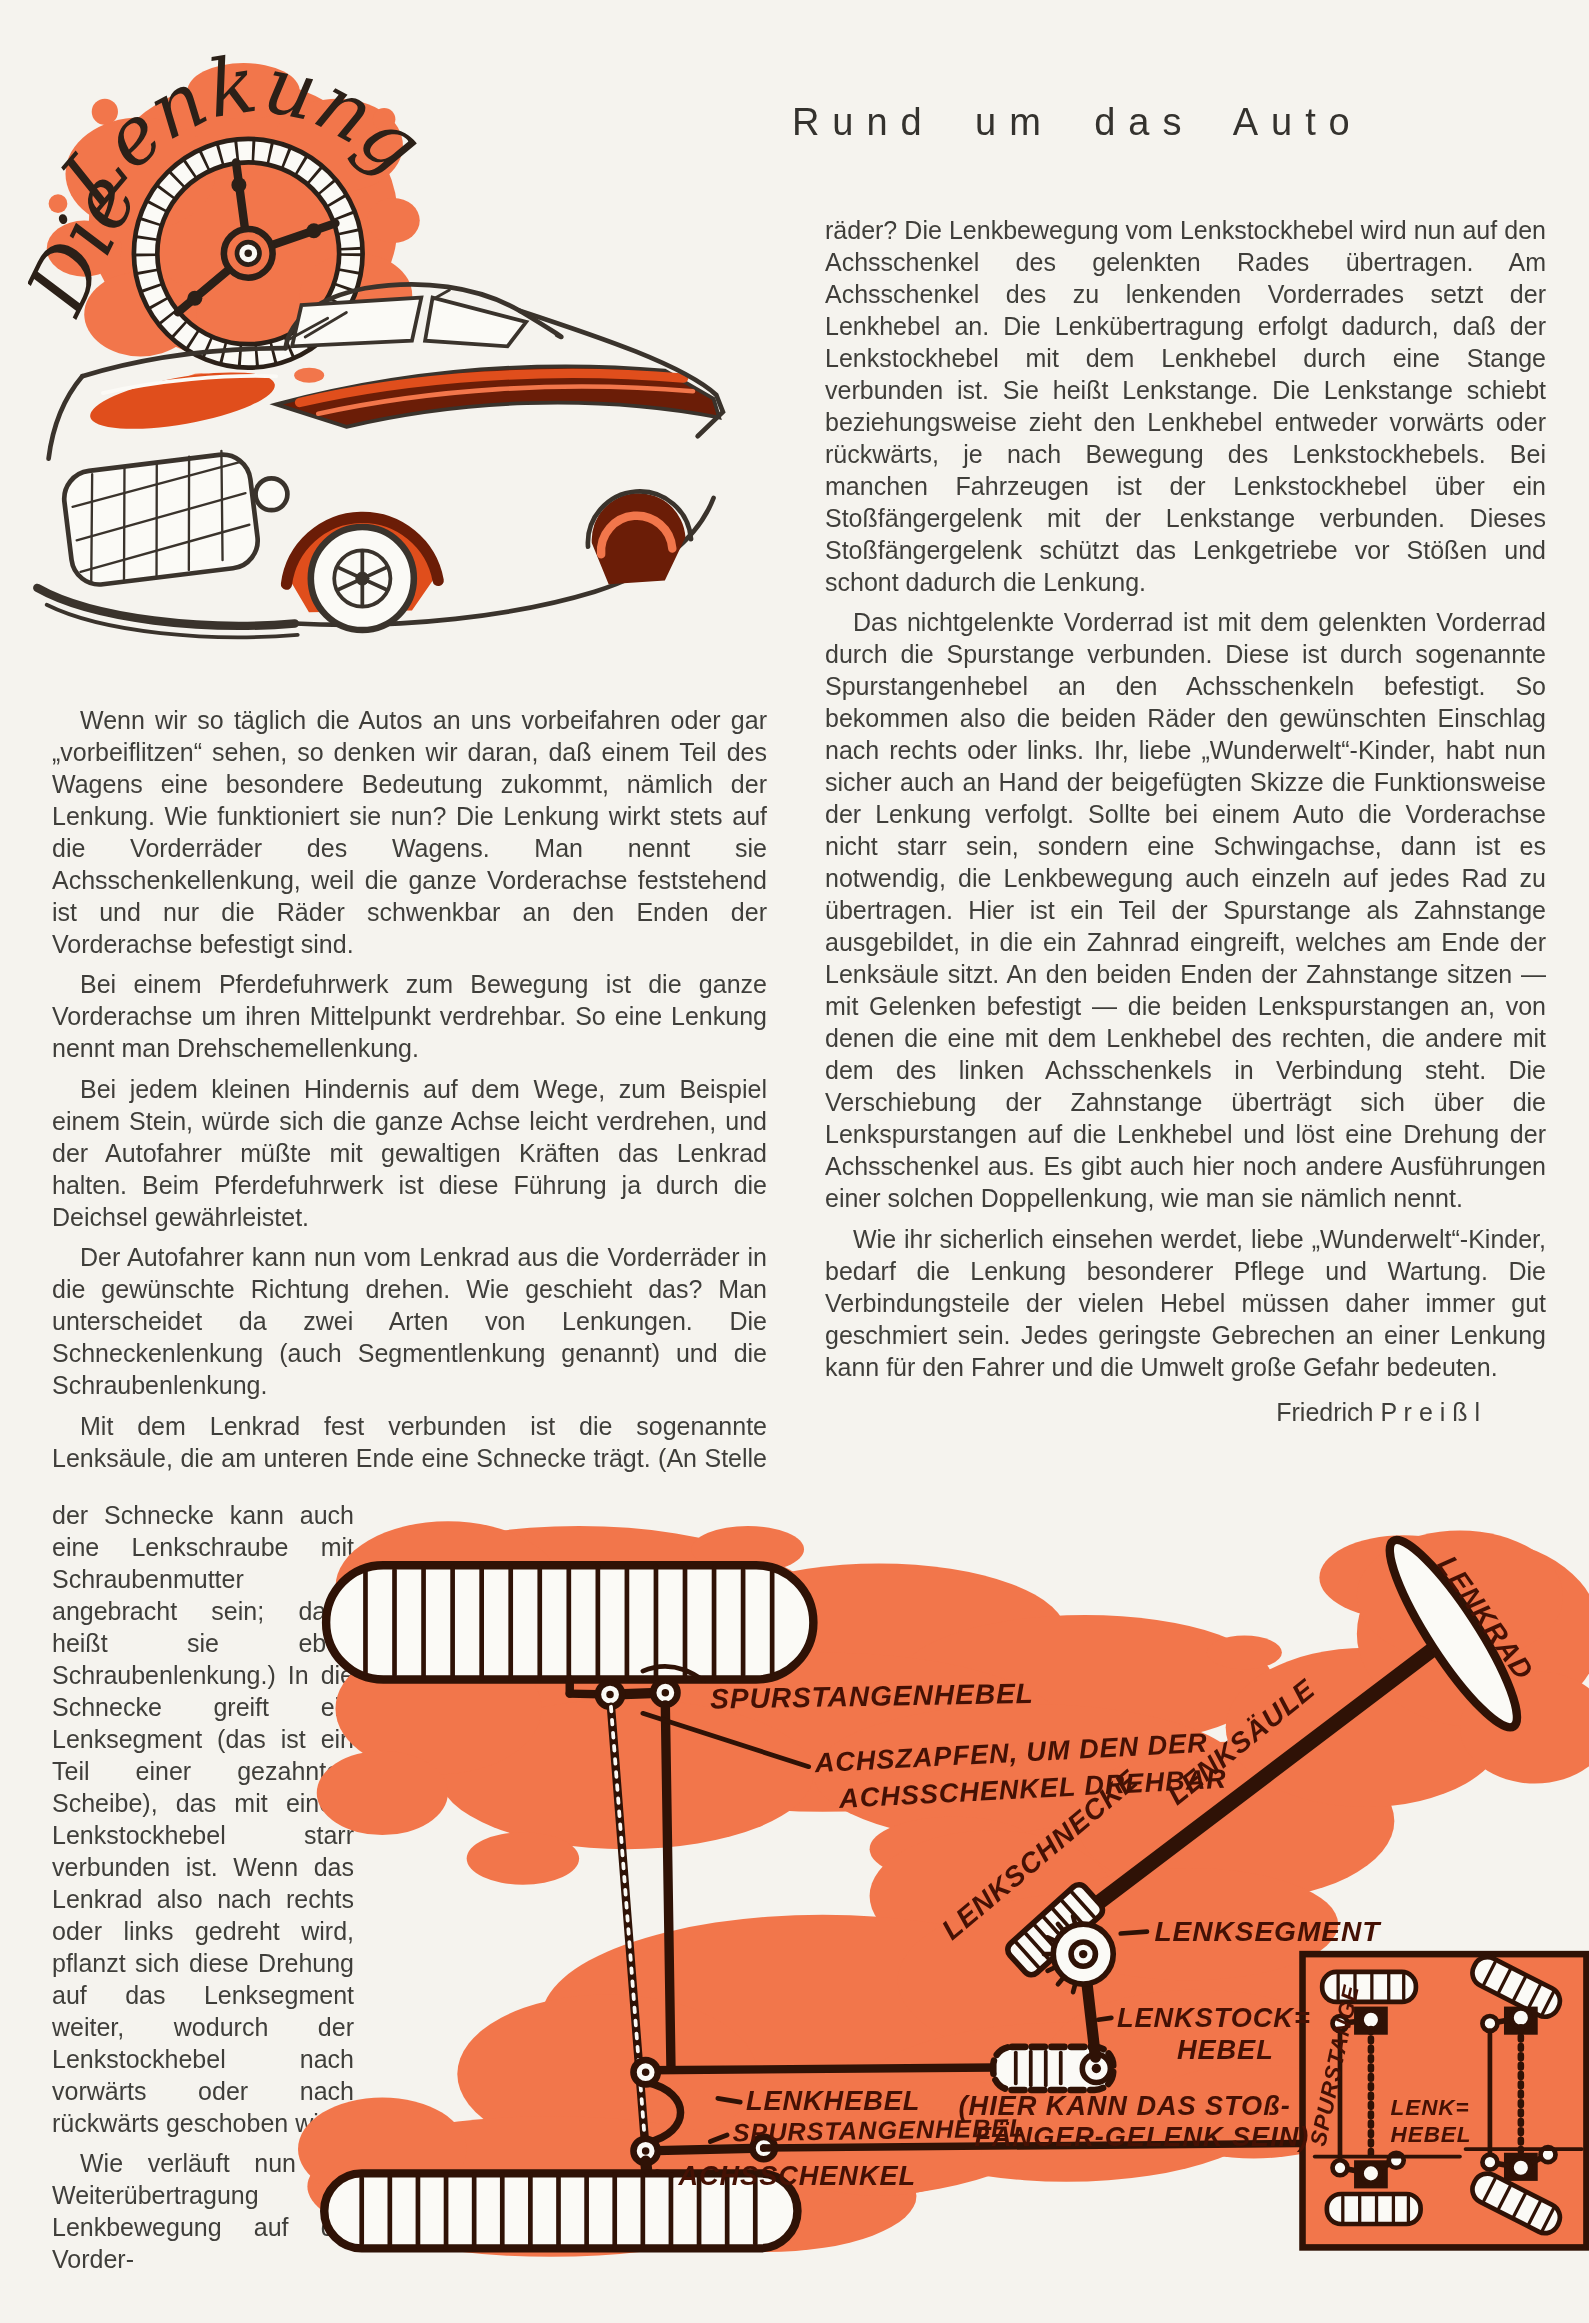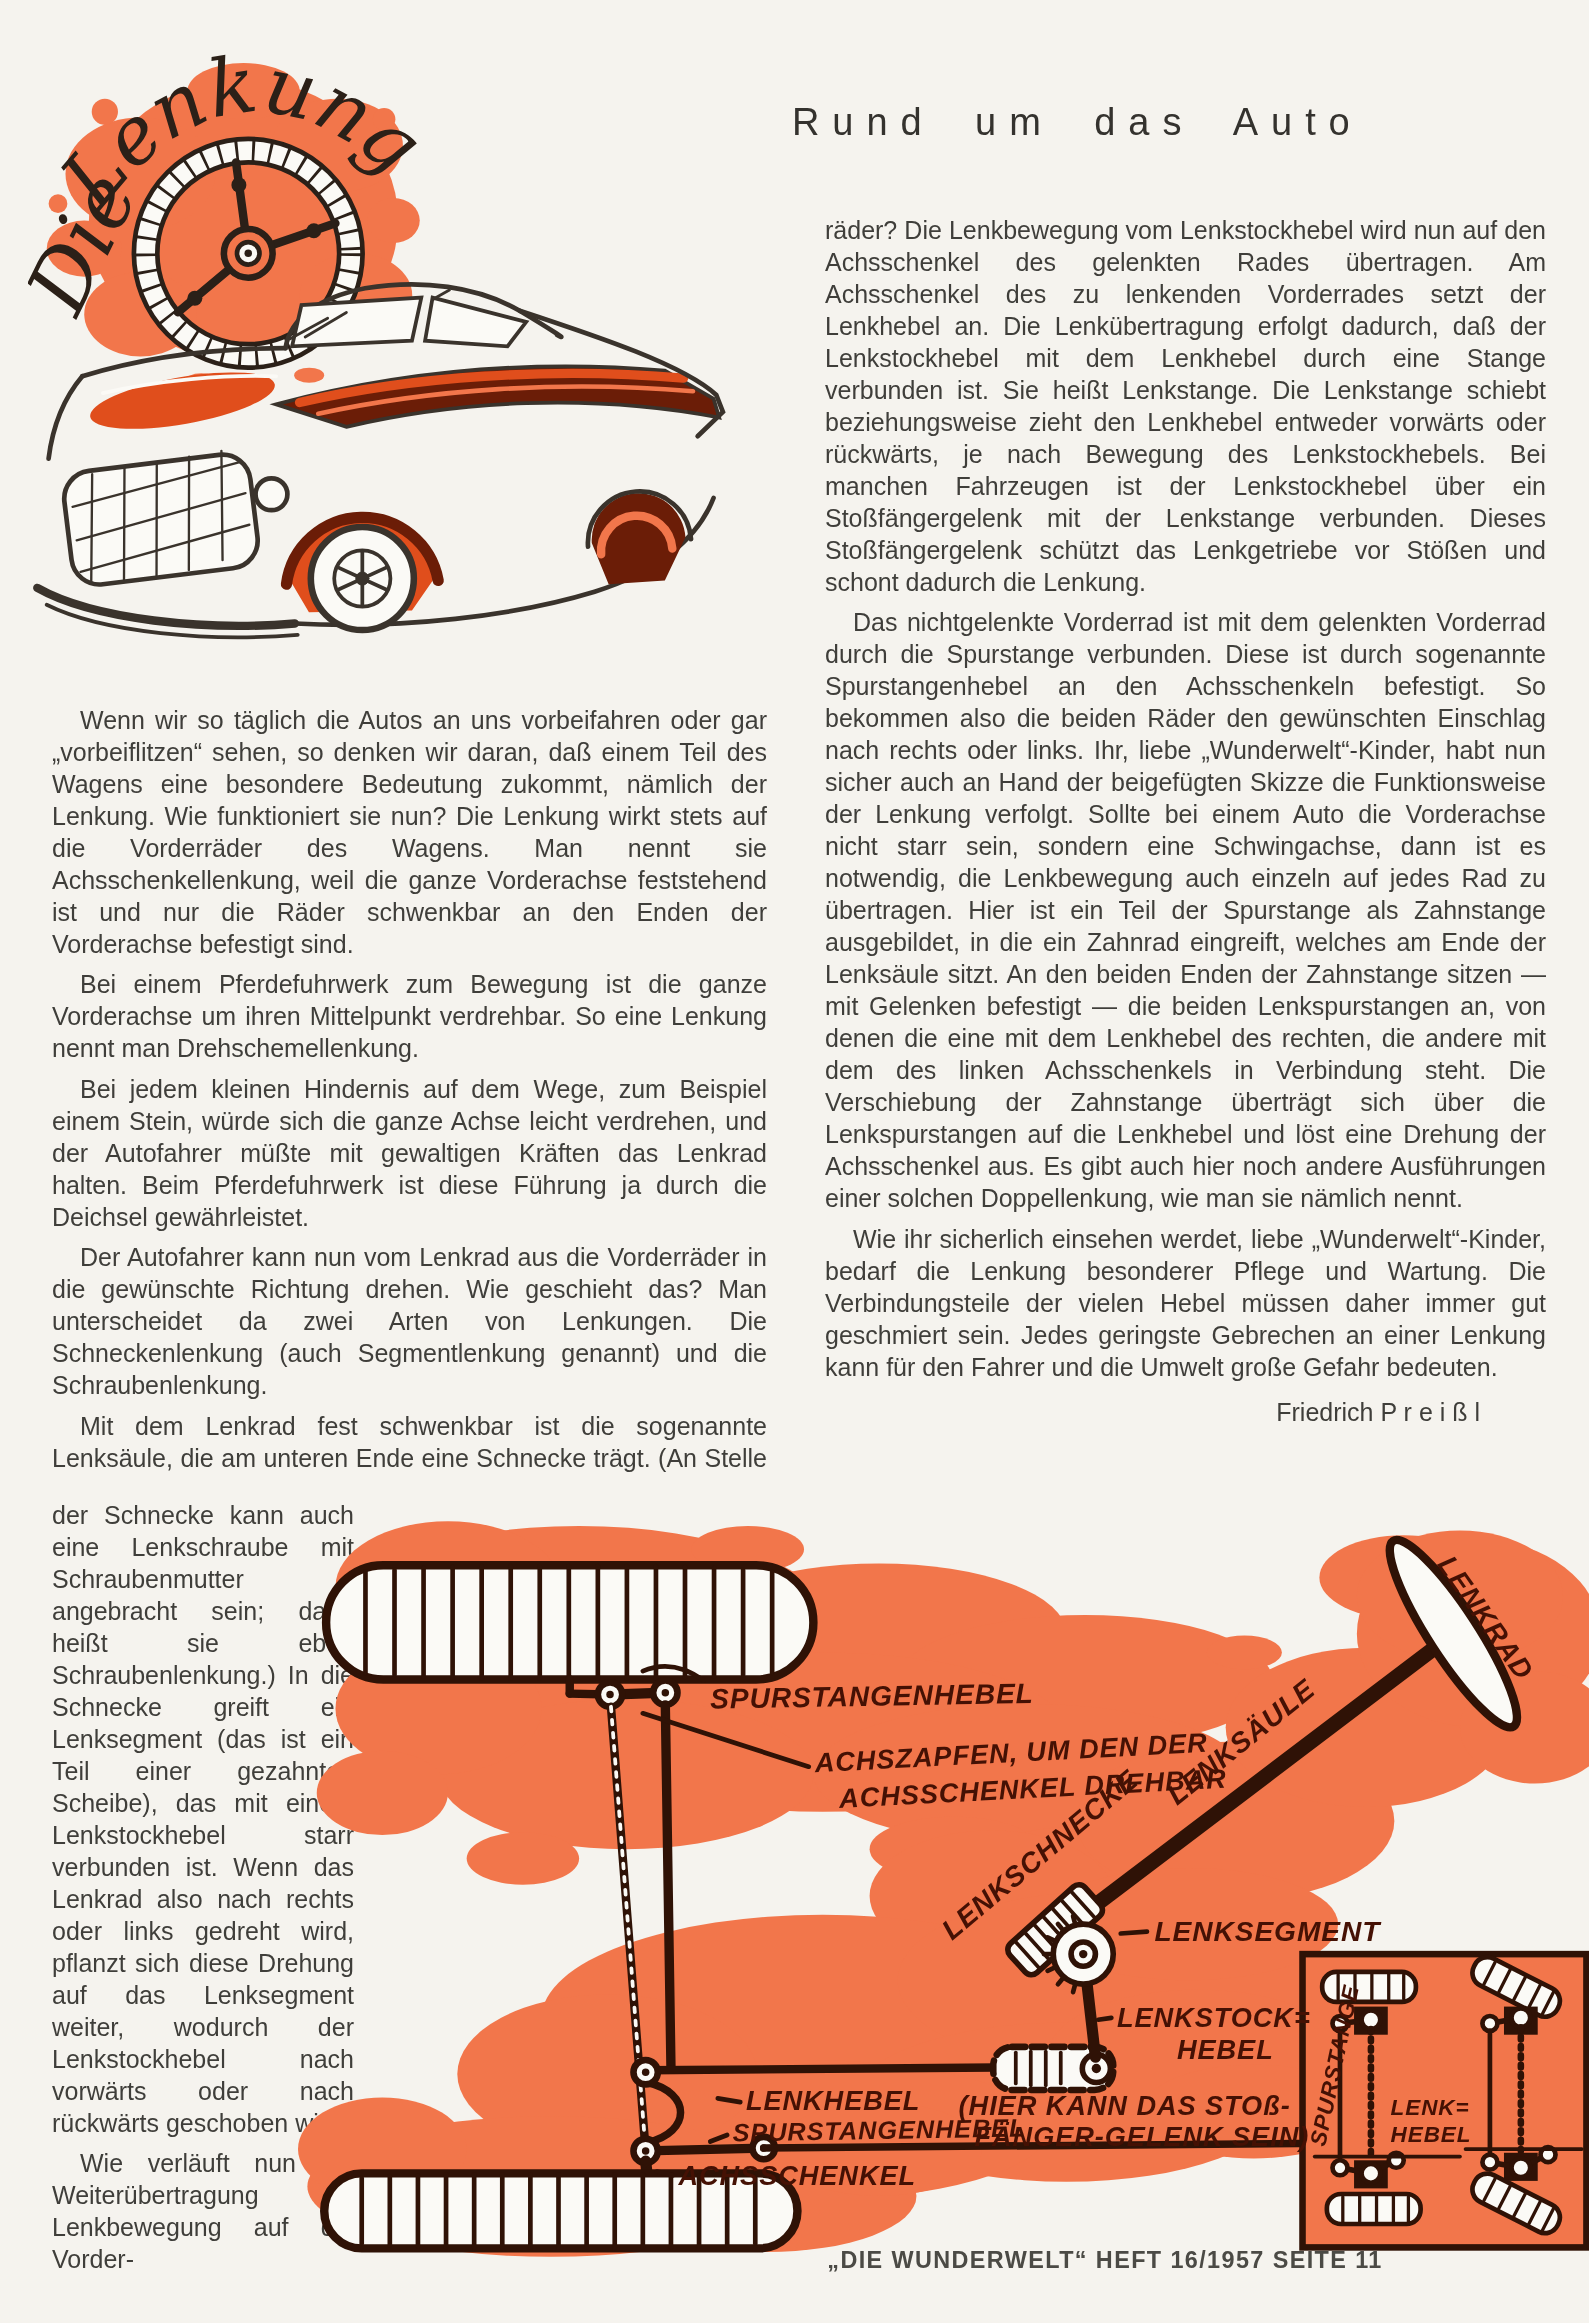--- a/index.html
+++ b/index.html
@@ -124,21 +124,21 @@
     <p>Das nichtgelenkte Vorderrad ist mit dem gelenkten Vorderrad durch die Spurstange verbunden. Diese ist durch sogenannte Spurstangenhebel an den Achsschenkeln befestigt. So bekommen also die beiden Räder den gewünschten Einschlag nach rechts oder links. Ihr, liebe „Wunderwelt“-Kinder, habt nun sicher auch an Hand der beigefügten Skizze die Funktionsweise der Lenkung verfolgt. Sollte bei einem Auto die Vorderachse nicht starr sein, sondern eine Schwingachse, dann ist es notwendig, die Lenkbewegung auch einzeln auf jedes Rad zu übertragen. Hier ist ein Teil der Spurstange als Zahnstange ausgebildet, in die ein Zahnrad eingreift, welches am Ende der Lenksäule sitzt. An den beiden Enden der Zahnstange sitzen — mit Gelenken befestigt — die beiden Lenkspurstangen an, von denen die eine mit dem Lenkhebel des rechten, die andere mit dem des linken Achsschenkels in Verbindung steht. Die Verschiebung der Zahnstange überträgt sich über die Lenkspurstangen auf die Lenkhebel und löst eine Drehung der Achsschenkel aus. Es gibt auch hier noch andere Ausführungen einer solchen Doppellenkung, wie man sie nämlich nennt.</p>
     <p>Wie ihr sicherlich einsehen werdet, liebe „Wunderwelt“-Kinder, bedarf die Lenkung besonderer Pflege und Wartung. Die Verbindungsteile der vielen Hebel müssen daher immer gut geschmiert sein. Jedes geringste Gebrechen an einer Lenkung kann für den Fahrer und die Umwelt große Gefahr bedeuten.</p>
     <p class="signature noindent">Friedrich P r e i ß l</p>
   </div>
 
   <div class="abs col" style="left:52px;top:704px;width:715px;">
     <p>Wenn wir so täglich die Autos an uns vorbeifahren oder gar „vorbeiflitzen“ sehen, so denken wir daran, daß einem Teil des Wagens eine besondere Bedeutung zukommt, nämlich der Lenkung. Wie funktioniert sie nun? Die Lenkung wirkt stets auf die Vorderräder des Wagens. Man nennt sie Achsschenkellenkung, weil die ganze Vorderachse feststehend ist und nur die Räder schwenkbar an den Enden der Vorderachse befestigt sind.</p>
     <p>Bei einem Pferdefuhrwerk zum Bewegung ist die ganze Vorderachse um ihren Mittelpunkt verdrehbar. So eine Lenkung nennt man Drehschemellenkung.</p>
     <p>Bei jedem kleinen Hindernis auf dem Wege, zum Beispiel einem Stein, würde sich die ganze Achse leicht verdrehen, und der Autofahrer müßte mit gewaltigen Kräften das Lenkrad halten. Beim Pferdefuhrwerk ist diese Führung ja durch die Deichsel gewährleistet.</p>
     <p>Der Autofahrer kann nun vom Lenkrad aus die Vorderräder in die gewünschte Richtung drehen. Wie geschieht das? Man unterscheidet da zwei Arten von Lenkungen. Die Schneckenlenkung (auch Segmentlenkung genannt) und die Schraubenlenkung.</p>
-    <p class="jlast">Mit dem Lenkrad fest schwenkbar ist die sogenannte Lenksäule, die am unteren Ende eine Schnecke trägt. (An Stelle</p>
+    <p class="jlast">Mit dem Lenkrad fest verbunden ist die sogenannte Lenksäule, die am unteren Ende eine Schnecke trägt. (An Stelle</p>
   </div>
 
   <div class="abs col" style="left:52px;top:1499px;width:302px;">
     <p class="noindent">der Schnecke kann auch eine Lenkschraube mit Schraubenmutter angebracht sein; dann heißt sie eben Schraubenlenkung.) In die Schnecke greift ein Lenksegment (das ist ein Teil einer gezahnten Scheibe), das mit einem Lenkstockhebel starr verbunden ist. Wenn das Lenkrad also nach rechts oder links gedreht wird, pflanzt sich diese Drehung auf das Lenksegment weiter, wodurch der Lenkstockhebel nach vorwärts oder nach rückwärts geschoben wird.</p>
     <p class="jlast">Wie verläuft nun die Weiterübertragung der Lenkbewegung auf die Vorder-</p>
   </div>
 
   <svg class="abs" style="left:298px;top:1493px;" width="1295" height="792" viewBox="0 0 1382 845">
 
     <g fill="#f2764b">
@@ -394,16 +394,15 @@
       <text class="dlabel" font-size="29" x="478" y="658">LENKHEBEL</text>
       <text class="dlabel" font-size="27" x="464" y="692" transform="rotate(-1 464 692)">SPURSTANGENHEBEL</text>
       <text class="dlabel" font-size="29" x="406" y="738">ACHSSCHENKEL</text>
 
       <text class="dlabel" font-size="24" transform="translate(1096,698) rotate(-78)">SPURSTANGE</text>
       <text class="dlabel" font-size="24" x="1166" y="664">LENK=</text>
       <text class="dlabel" font-size="24" x="1166" y="692">HEBEL</text>
     </g>
   </svg>
 
-  <div class="abs footer" style="left:824px;top:2247px;width:562px;">„DIE WUNDERWELT“ HEFT 16/1957   SEITE 11</div>
 
 </div>
 
 
 </body></html>

